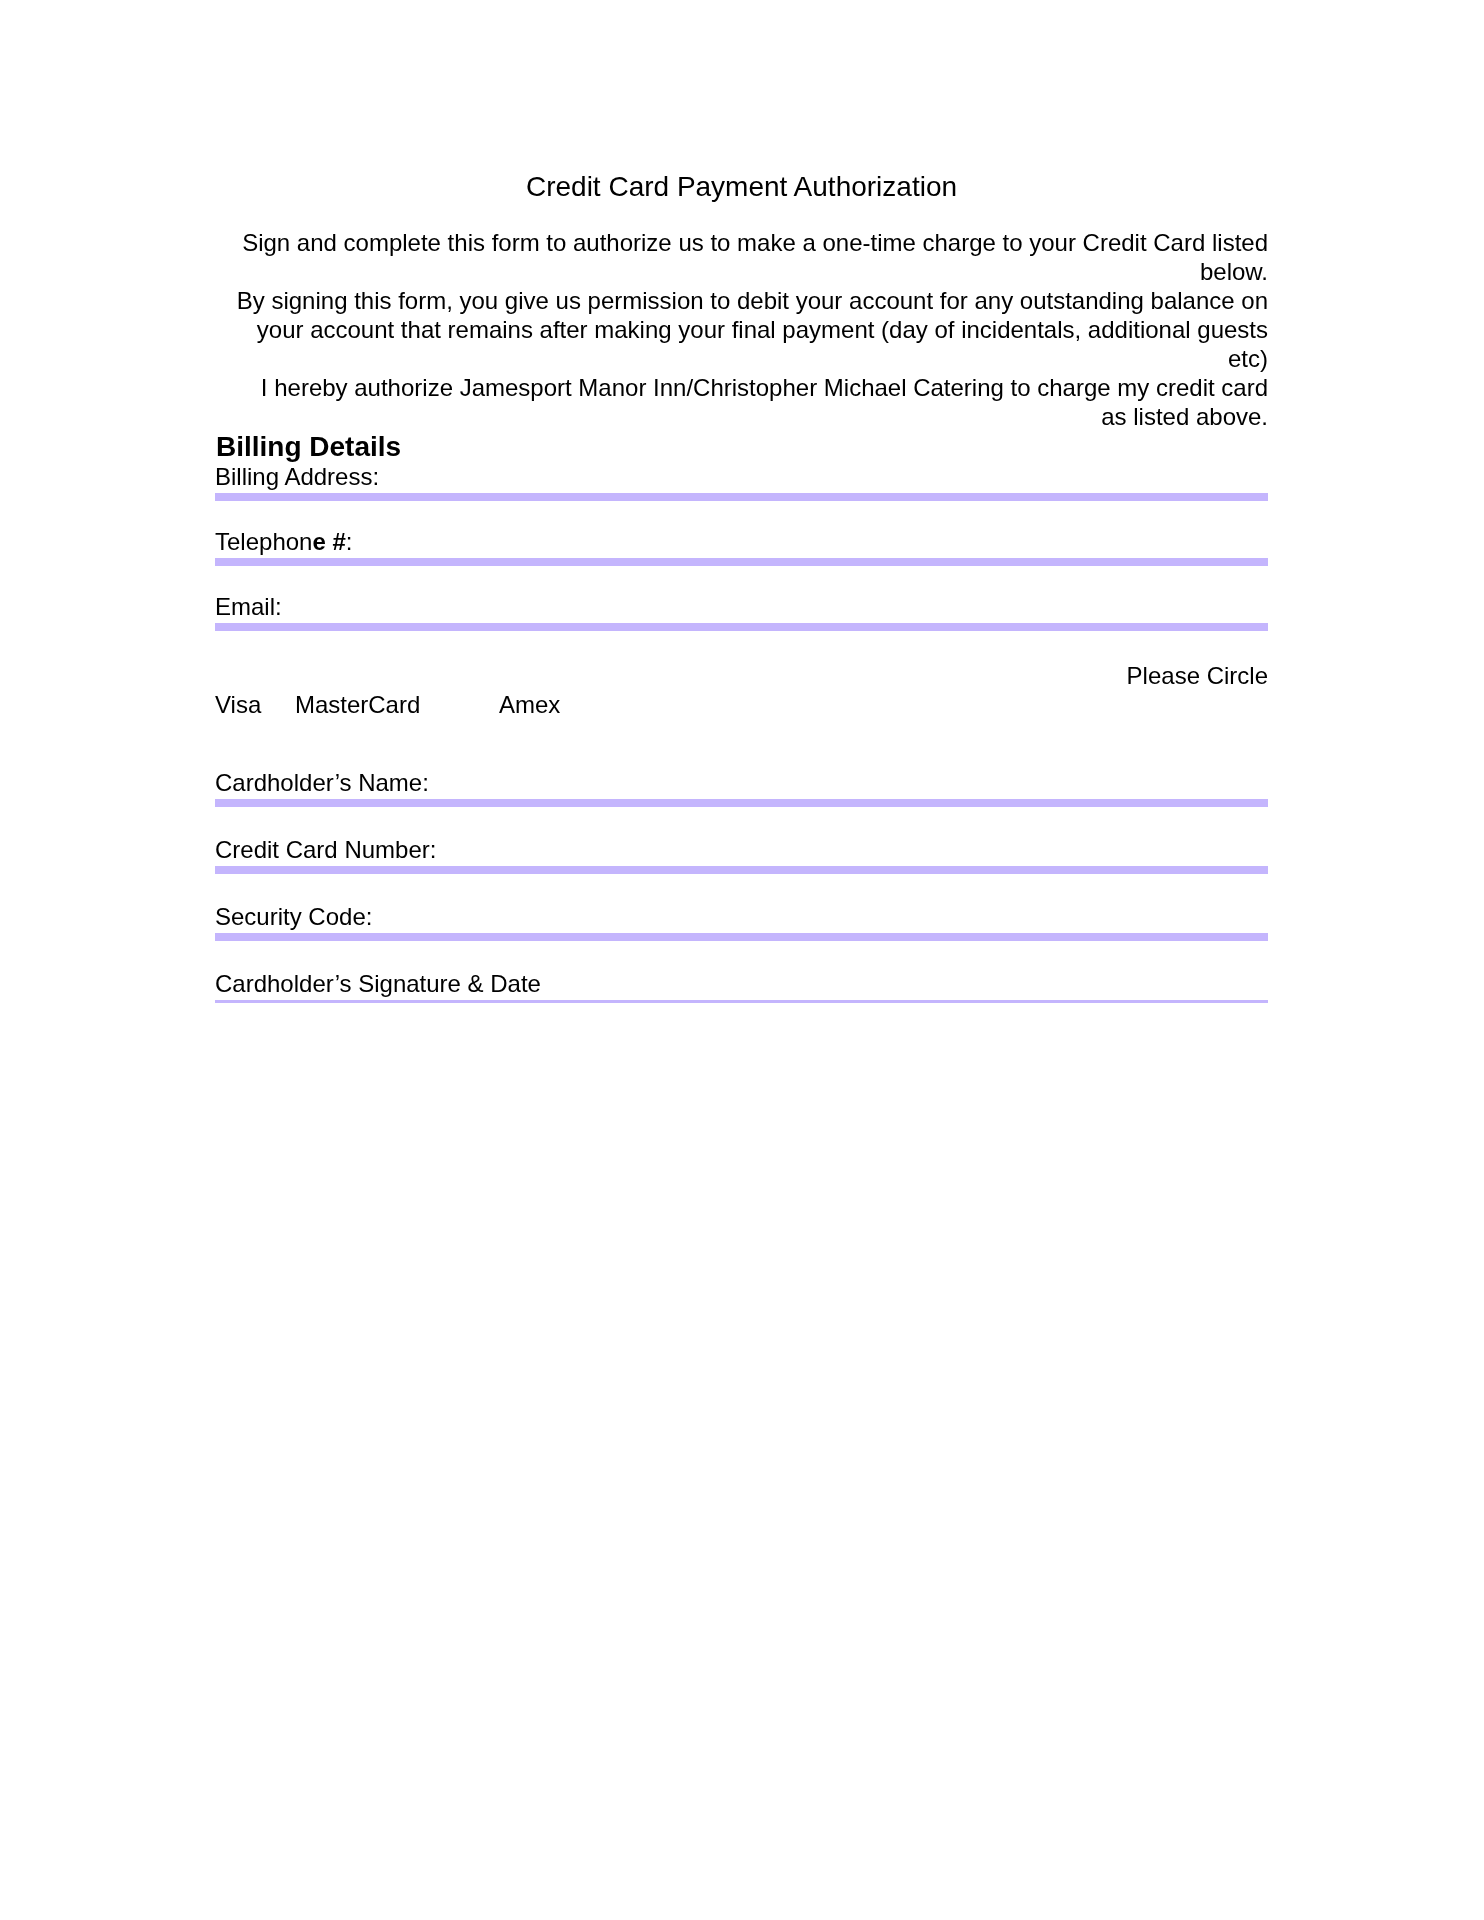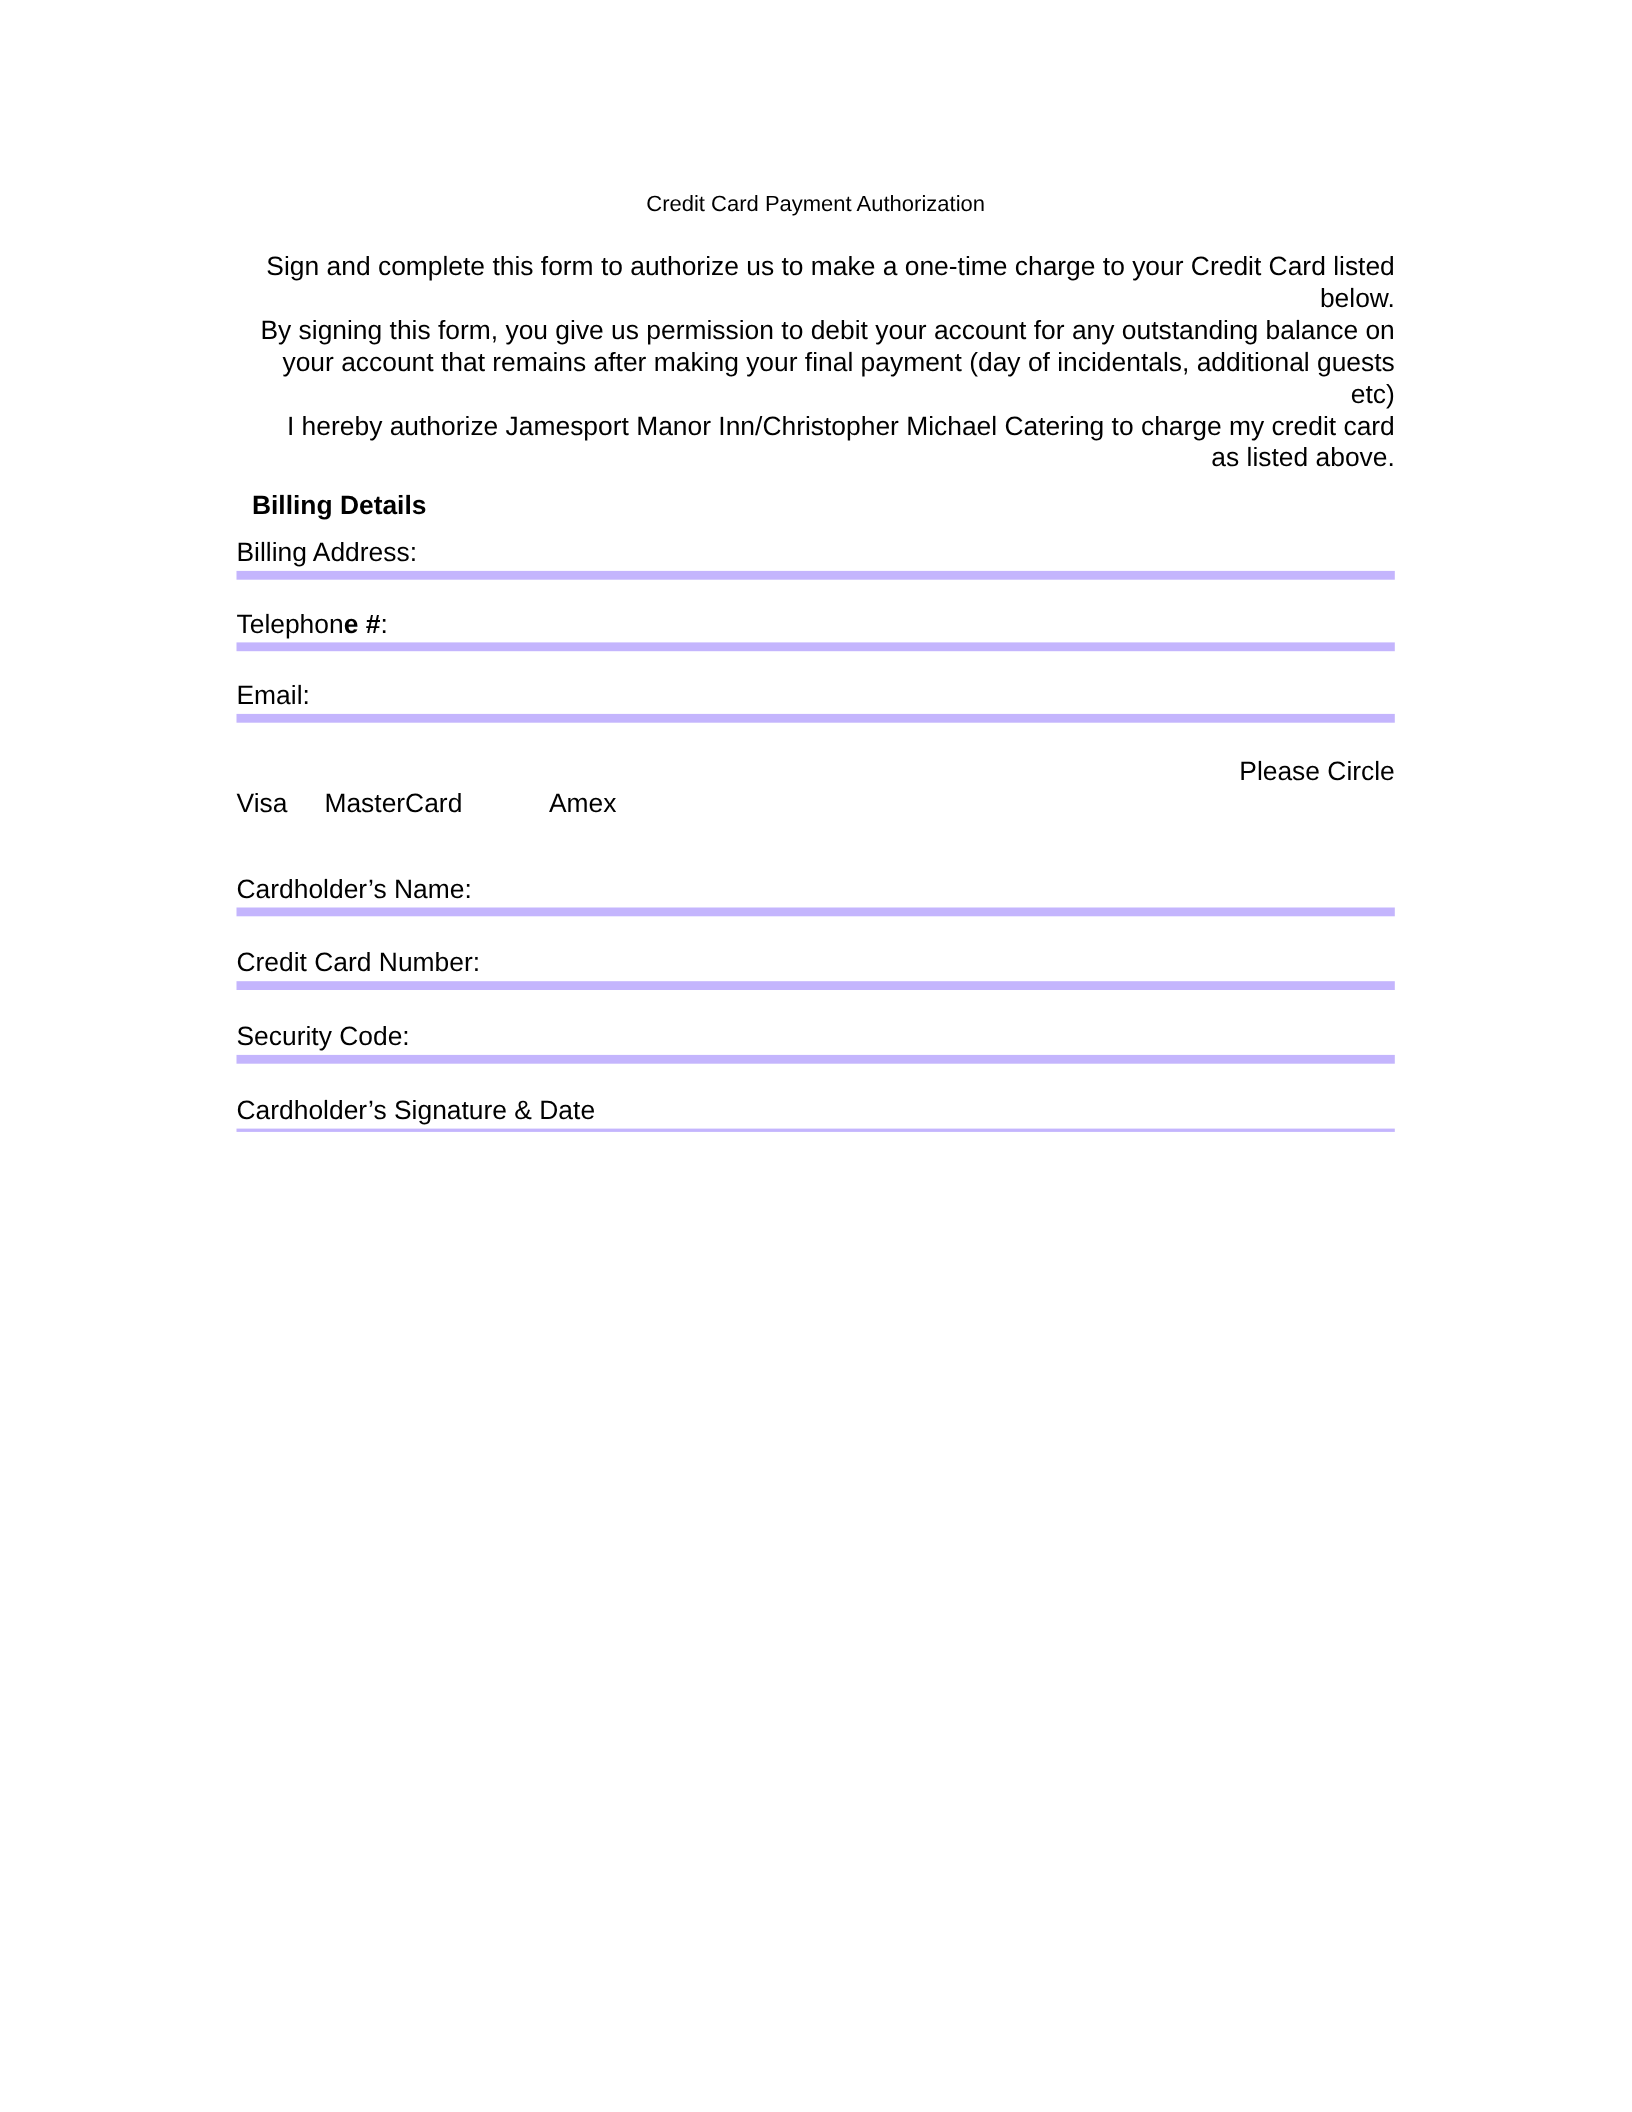--- a/index.html
+++ b/index.html
@@ -21,31 +21,31 @@
   .content {
     position: absolute;
     left: 215px;
     top: 172px;
     width: 1053px;
   }
   .title {
     margin: 0 0 27px 0;
     text-align: center;
     font-weight: normal;
-    font-size: 20px;
+    font-size: 28px;
     line-height: 29px;
   }
   p.para {
     margin: 0;
     white-space: pre;  
     text-align: right;
   }
   h2.heading {
-    margin: 14px;
-    font-size: 24px;
+    margin: 1px;
+    font-size: 28px;
     line-height: 29px;
     font-weight: bold;
   }
   .field {
     border-bottom: 8px solid #c4b5fd;
     padding-bottom: 2px;
     margin-bottom: 26px;
     min-height: 29px;
   }
   .field .value {

